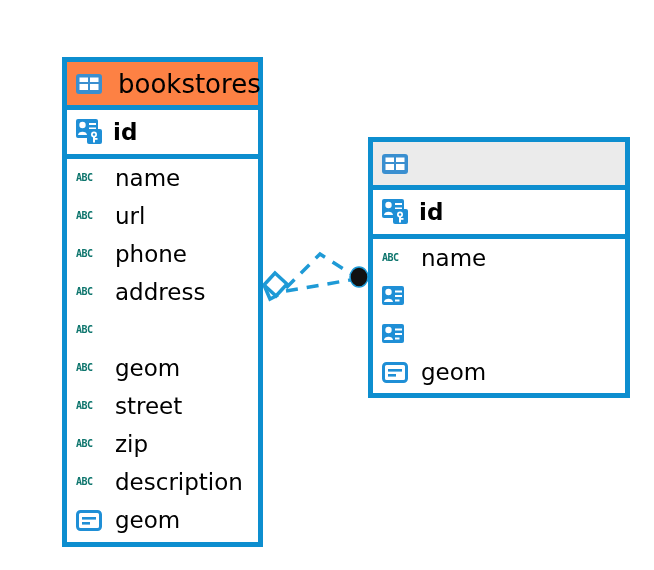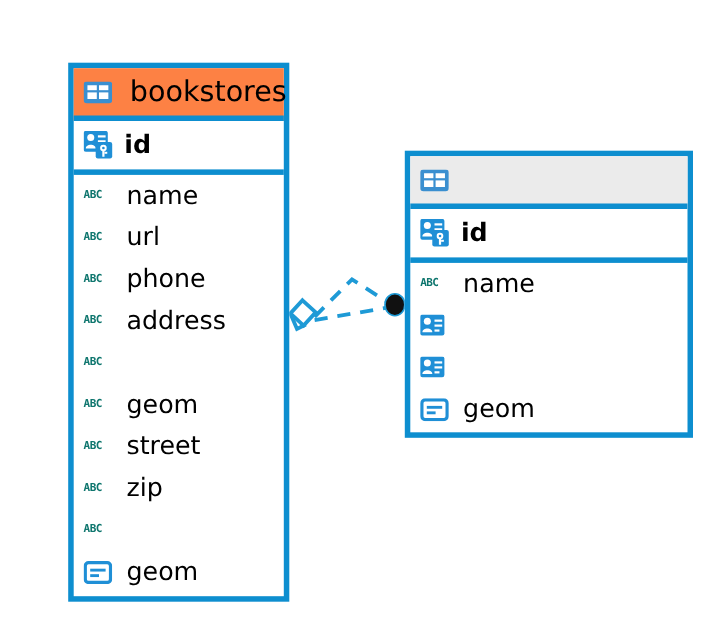--- a/index.html
+++ b/index.html
@@ -182,20 +182,21 @@
       <div class="field-row">
         <span class="abc-icon">ABC</span>
         <span class="field-label">street</span>
       </div>
       <div class="field-row">
         <span class="abc-icon">ABC</span>
         <span class="field-label">zip</span>
       </div>
       <div class="field-row">
         <span class="abc-icon">ABC</span>
+        <span class="field-label">description</span>
       </div>
       <div class="field-row">
         <span class="icon" style="width:30px;">
           <svg width="26" height="21" viewBox="0 0 26 21">
             <rect x="1.5" y="1.5" width="23" height="18" rx="3" ry="3" fill="#ffffff" stroke="#1f8fd6" stroke-width="3"></rect>
             <rect x="6" y="7" width="14" height="2.6" fill="#1f8fd6"></rect>
             <rect x="6" y="12" width="8" height="2.6" fill="#1f8fd6"></rect>
           </svg>
         </span>
         <span class="field-label">geom</span>

